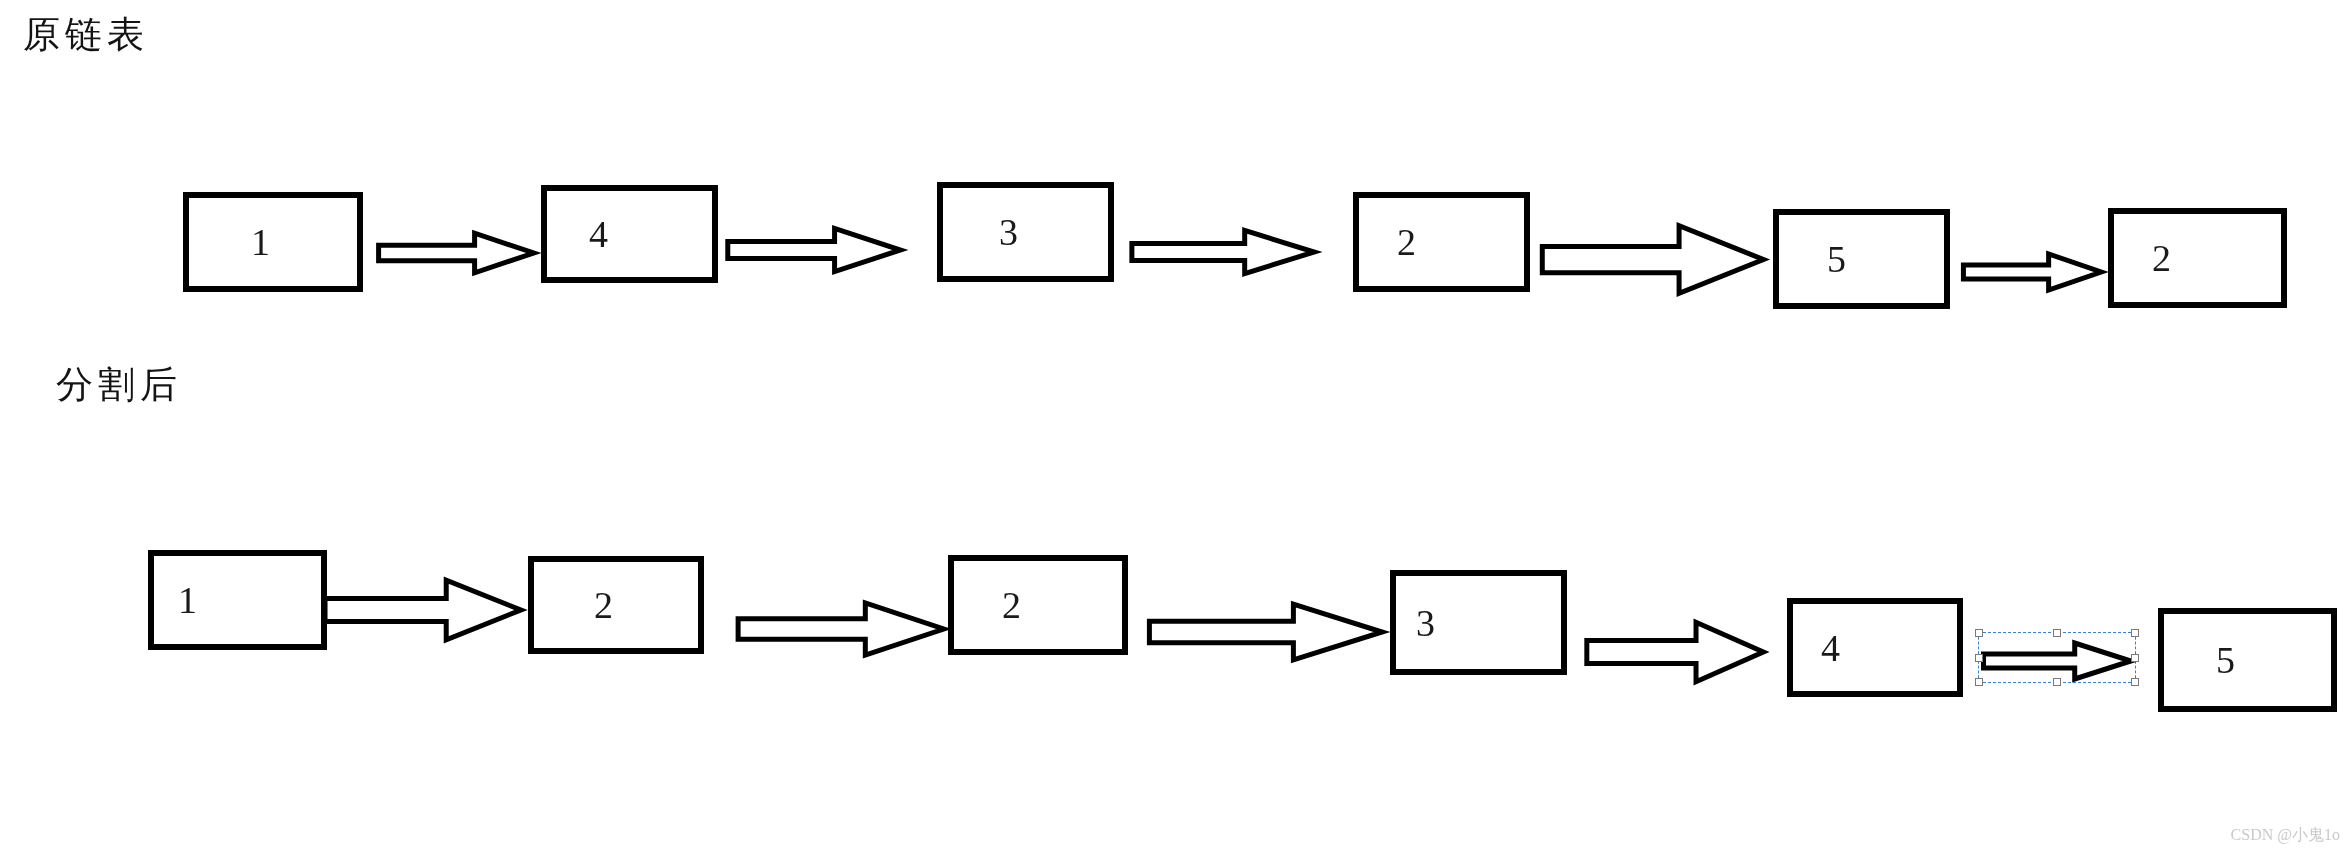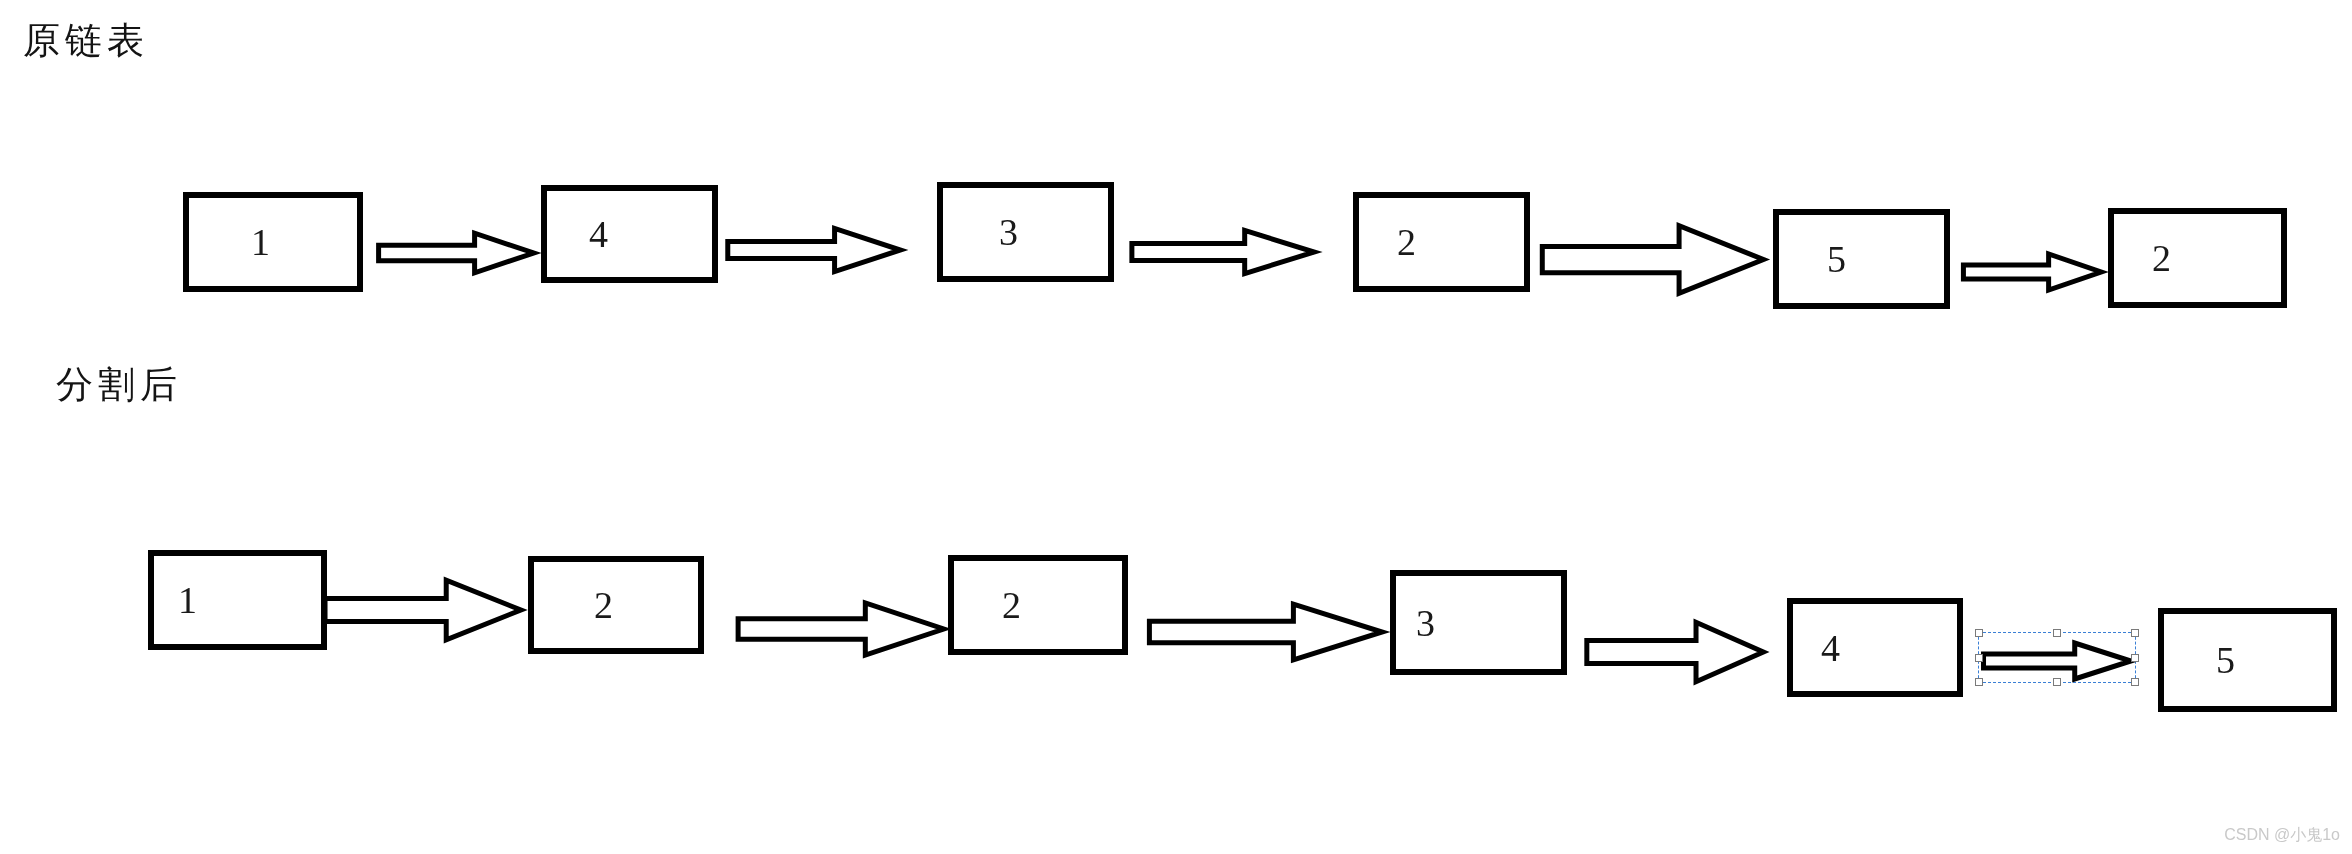--- a/index.html
+++ b/index.html
@@ -23,27 +23,27 @@
   }
   .handle{
     position:absolute;width:8px;height:8px;background:#fff;border:1px solid #7a7a7a;
     box-sizing:border-box;
   }
   .h-tl{left:-4px;top:-4px;} .h-t{left:50%;margin-left:-4px;top:-4px;} .h-tr{right:-4px;top:-4px;}
   .h-l{left:-4px;top:50%;margin-top:-4px;} .h-r{right:-4px;top:50%;margin-top:-4px;}
   .h-bl{left:-4px;bottom:-4px;} .h-b{left:50%;margin-left:-4px;bottom:-4px;} .h-br{right:-4px;bottom:-4px;}
   .watermark{
     position:absolute;right:12px;bottom:8px;font-size:16px;color:#c9c9c9;
-    font-family:Liberation Sans, sans-serif;
+    font-family:Liberation Serif, serif;
   }
 </style>
 </head>
 <body>
 
-<div class="section-label" style="left:23px;top:16px">原链表</div>
+<div class="section-label" style="left:23px;top:10px">原链表</div>
 
 <div class="node" style="left:183px;top:192px;width:180px;height:100px">
   <span class="num" style="padding-left:62px">1</span>
 </div>
 <div class="arrow" style="left:377px;top:231px;width:160px;height:44px">
   <svg viewBox="0 0 100 40" preserveAspectRatio="none">
       <polygon points="1,13 61,13 61,2 98,20 61,38 61,27 1,27" fill="#fff" stroke="#000" stroke-width="5" vector-effect="non-scaling-stroke"></polygon>
     </svg>
 </div>
 

